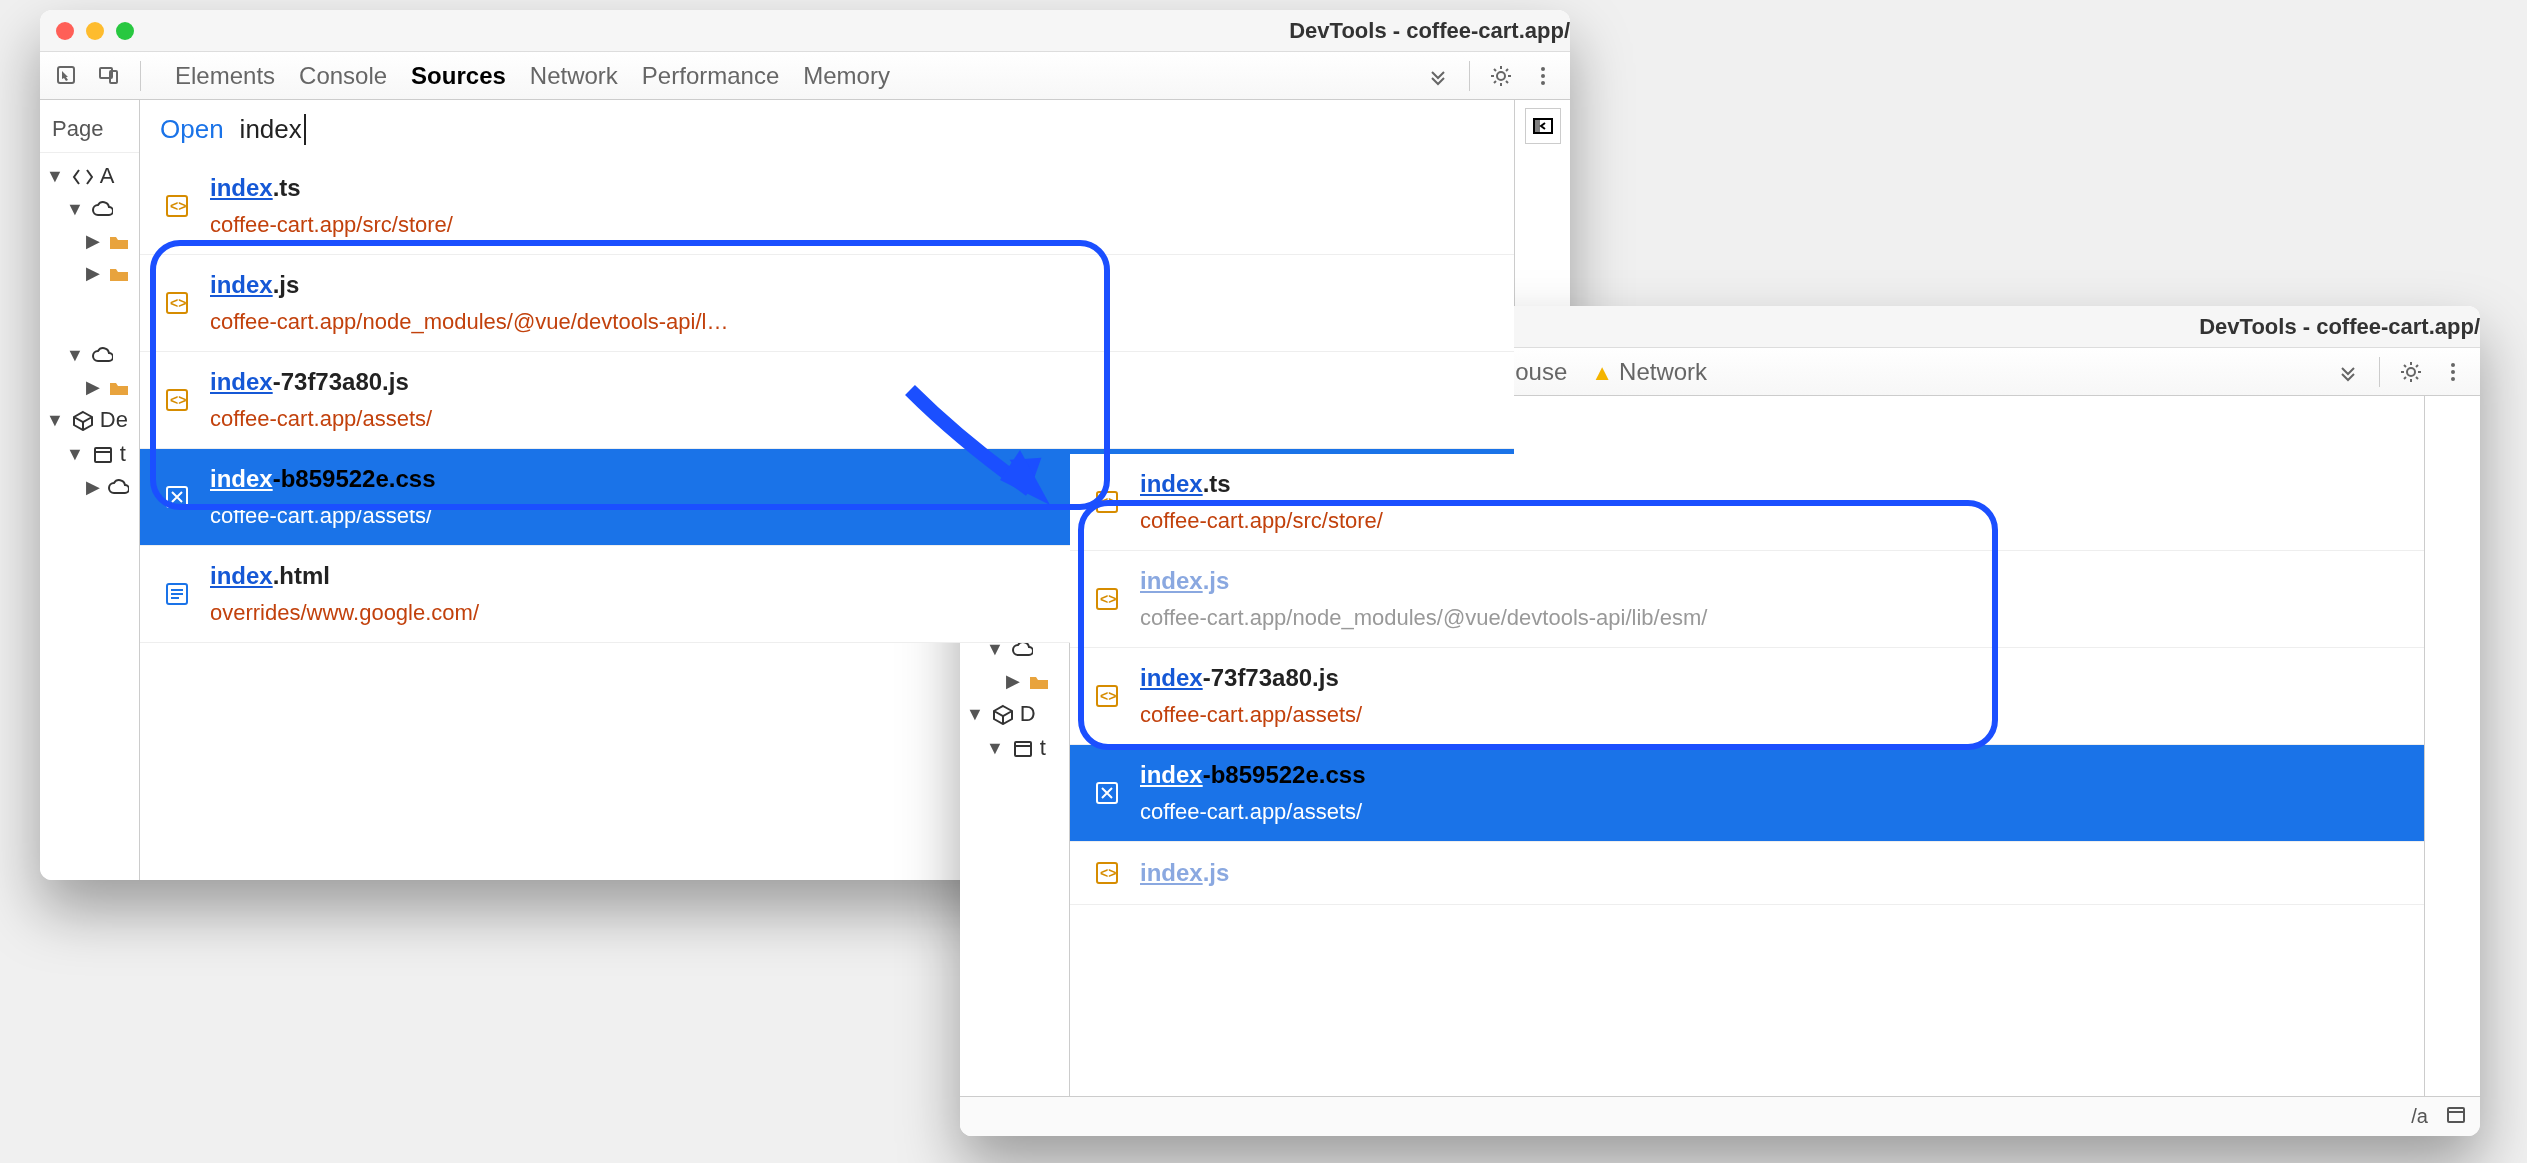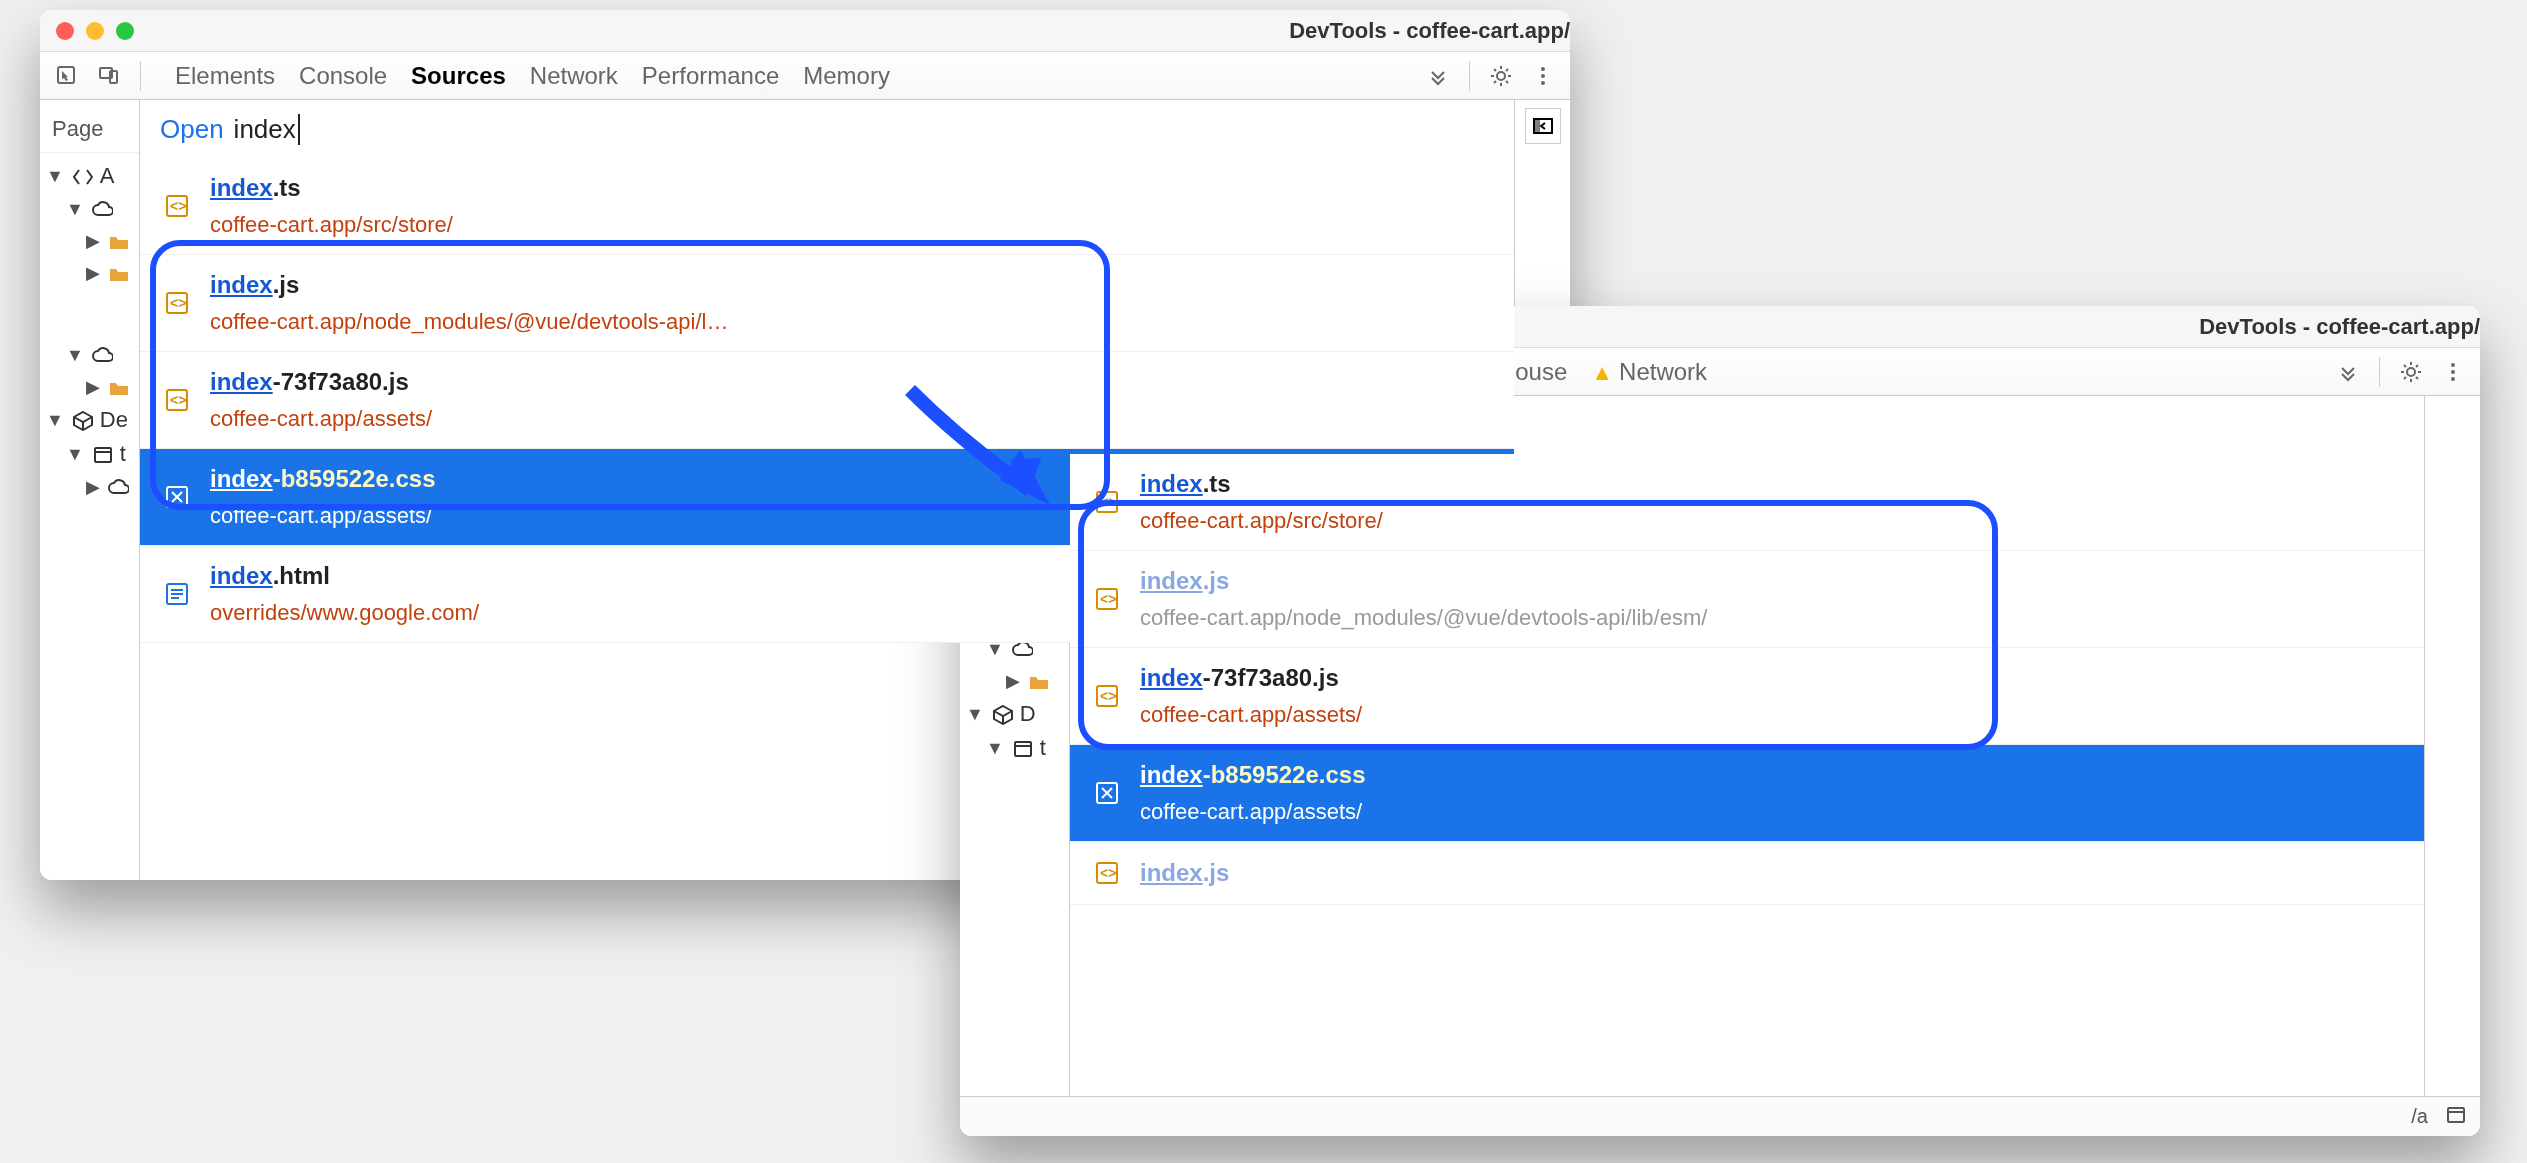--- a/index.html
+++ b/index.html
@@ -74,21 +74,21 @@
     color:#333;
     padding-top:6px;
   }
   .tree-row { display:flex; align-items:center; gap:6px; padding:4px 0; }
   .tree-caret { font-size:18px; color:#555; }
   .tree-ico { width:24px; height:24px; display:flex; align-items:center; justify-content:center; }
   .main {
     flex:1; position:relative; background:#fff;
   }
   .cmd-bar {
-    display:flex; align-items:center; gap:10px;
+    display:flex; align-items:center; gap:16px;
     padding: 14px 20px;
     font-size: 26px;
     border-bottom:1px solid #ddd;
     background:#fff;
   }
   .cmd-verb { color:#1a73e8; }
   .cmd-arg { color:#222; border-right: 2px solid #222; padding-right:2px; }
   .cmd-arg.nocursor { border-right:0; padding-right:0; }
   .results { position:absolute; top:58px; left:0; right:0; background:#fff; z-index:5; }
   .result-row {
@@ -98,21 +98,21 @@
   }
   .result-row.selected { background:#1a73e8; color:#fff; }
   .result-row.dim .file-name-match, .result-row.dim .file-name-rest { color:#8aa8e0; }
   .result-row.dim .file-path { color:#999; }
   .file-ico { width:30px; height:30px; display:flex; align-items:center; justify-content:center; }
   .file-texts { display:flex; flex-direction:column; gap:10px; }
   .file-name-line { font-size:24px; }
   .file-name-match { font-weight:700; color:#1558d6; text-decoration: underline; }
   .file-name-rest { font-weight:700; color:#222; }
   .selected .file-name-match { color:#fff; }
-  .selected .file-name-rest  { color:#fef9c3; }
+  .selected .file-name-rest  { color:#000000; }
   .file-path { color:#c2410c; font-size:22px; }
   .selected .file-path { color:#fff; }
   .highlight-box {
     position:absolute;
     border: 6px solid #1b4fff;
     border-radius: 30px;
     pointer-events:none;
     z-index: 20;
   }
   .panel-toggle {

